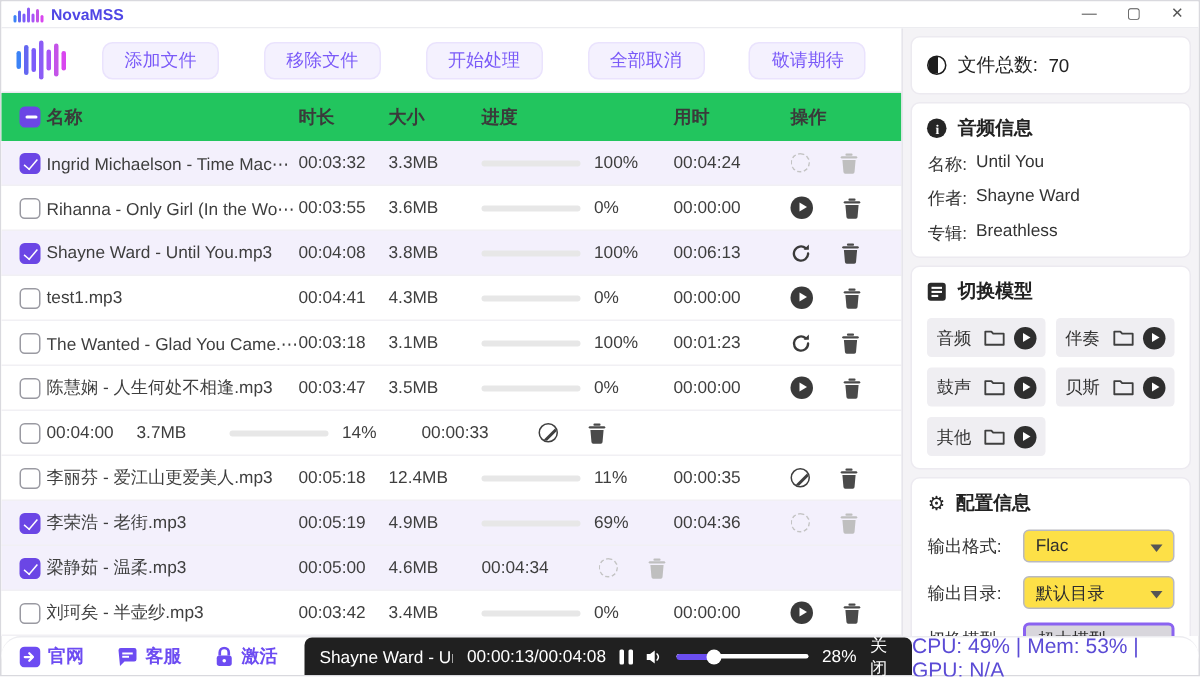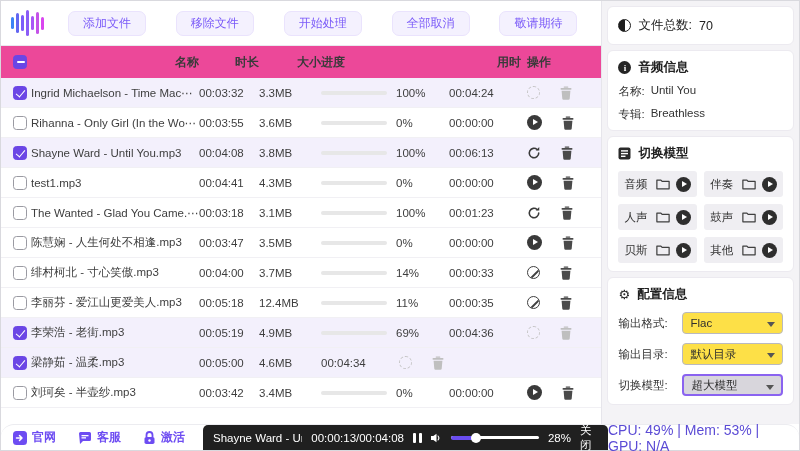--- a/index.html
+++ b/index.html
@@ -24,22 +24,22 @@
   
   .toolbar { height:44px; display:flex; align-items:center; padding:0 10px; gap:0;font-family:Liberation Serif, serif; }
   .logo-wave { display:flex; align-items:center; gap:2px; height:28px; margin-right:24px; }
   .logo-wave i { width:3px; border-radius:2px; display:block; }
   .tb-btns { display:flex; flex:1; justify-content:space-between; padding-right:14px; }
   .tb-btn { min-width:78px; height:25px; background:#f4f1fe; border:1px solid #eae3fd; border-radius:7px;
     color:#7a5af8; font-size:12px; display:flex; align-items:center; justify-content:center; cursor:pointer; }
 
   
   .table { flex:1; display:flex; flex-direction:column; border-top:1px solid #e9e8ee; }
-  .thead { height:32px; background:#ec4899; display:flex; align-items:center; font-size:12px;
-    font-weight:700; color:#3a3a3a;text-align:right; }
+  .thead { height:32px; background:#22c55e; display:flex; align-items:center; font-size:12px;
+    font-weight:700; color:#3a3a3a; }
   .trow { height:30px; display:flex; align-items:center; font-size:11.5px; color:#3e3e3e;
     background:#fff; border-bottom:1px solid #f1f0f4; }
   .trow.hl { background:#f3f0fc; }
   .c-check { width:30px; padding-left:12px; display:flex; align-items:center; }
   .c-name  { width:168px; white-space:nowrap; overflow:hidden; }
   .c-dur   { width:60px; }
   .c-size  { width:62px; }
   .c-prog  { width:128px; display:flex; align-items:center; }
   .c-time  { width:72px; }
   .c-act   { flex:1; display:flex; align-items:center; gap:20px; padding-left:6px; }
@@ -112,20 +112,37 @@
     transform:translateX(-50%); }
   .pl-close { margin-left:auto; cursor:pointer; }
   .foot-right { flex:1; display:flex; align-items:center; justify-content:flex-end; padding-right:10px;
     font-size:14px; color:#5b4bd5; }
 </style>
 </head>
 <body>
 
 <div class="app">
 
+  <div class="titlebar">
+    <span class="mini-wave">
+        <i style="background: rgb(59, 130, 246); height: 4.5px;"></i>
+        <i style="background: rgb(99, 102, 241); height: 8px;"></i>
+        <i style="background: rgb(124, 92, 250); height: 6px;"></i>
+        <i style="background: rgb(139, 92, 246); height: 10px;"></i>
+        <i style="background: rgb(168, 85, 247); height: 5.5px;"></i>
+        <i style="background: rgb(196, 83, 232); height: 8.5px;"></i>
+        <i style="background: rgb(217, 70, 239); height: 5px;"></i>
+      </span>
+    <span class="title-text">NovaMSS</span>
+    <span class="win-controls">
+      <span>—</span>
+      <span>▢</span>
+      <span>✕</span>
+    </span>
+  </div>
 
   <div class="main">
 
     <div class="left-col">
       <div class="toolbar">
         <span class="logo-wave">
             <i style="background: rgb(59, 130, 246); height: 11.7px;"></i>
             <i style="background: rgb(99, 102, 241); height: 20.8px;"></i>
             <i style="background: rgb(124, 92, 250); height: 15.6px;"></i>
             <i style="background: rgb(139, 92, 246); height: 26px;"></i>
@@ -300,21 +317,20 @@
                     <rect x="3.6" y="0.4" width="4.8" height="1.4" rx="0.7"></rect>
                     <path d="M1.6 4.7h8.8l-.7 8a1.2 1.2 0 0 1-1.2 1.1H3.5a1.2 1.2 0 0 1-1.2-1.1z"></path>
                   </svg>
                 </span>
               </span>
             </div>
             <div class="trow">
               <span class="c-check">
                 <span class="cb"></span>
               </span>
-              <span class="c-name">绯村柯北 - 寸心笑傲.mp3</span>
               <span class="c-dur">00:04:00</span>
               <span class="c-size">3.7MB</span>
               <span class="c-prog">
                 <span class="pbar"><span class="fill" style="width: 14%;"></span></span>
                 <span class="plabel">14%</span>
               </span>
               <span class="c-time">00:00:33</span>
               <span class="c-act">
                 <span class="ic ic-cancel"></span>
                 <span class="ic ic-trash">
@@ -426,20 +442,24 @@
       </div>
 
       <div class="card">
         <div class="card-head">
           <span class="info-ic">i</span>
           <span>音频信息</span>
         </div>
         <div class="field">
             <span>名称:</span>
             <span>Until You</span>
+          </div>
+        <div class="field">
+            <span>作者:</span>
+            <span>Shayne Ward</span>
           </div>
         <div class="field">
             <span>专辑:</span>
             <span>Breathless</span>
           </div>
       </div>
 
       <div class="card">
         <div class="card-head">
           <svg width="13" height="13" viewBox="0 0 13 13">
@@ -455,29 +475,20 @@
               <span class="lbl">音频</span>
               <span class="ic">
                 <svg width="14" height="12" viewBox="0 0 16 13">
                   <path d="M1 2h4.6L7 3.6h8v8.4H1z" fill="none" stroke="#3f3f3f" stroke-width="1.4" stroke-linejoin="round"></path>
                 </svg>
               </span>
               <span class="ic-play-sm"></span>
             </div>
             <div class="res-item">
               <span class="lbl">伴奏</span>
-              <span class="ic">
-                <svg width="14" height="12" viewBox="0 0 16 13">
-                  <path d="M1 2h4.6L7 3.6h8v8.4H1z" fill="none" stroke="#3f3f3f" stroke-width="1.4" stroke-linejoin="round"></path>
-                </svg>
-              </span>
-              <span class="ic-play-sm"></span>
-            </div>
-            <div class="res-item">
-              <span class="lbl">人声</span>
               <span class="ic">
                 <svg width="14" height="12" viewBox="0 0 16 13">
                   <path d="M1 2h4.6L7 3.6h8v8.4H1z" fill="none" stroke="#3f3f3f" stroke-width="1.4" stroke-linejoin="round"></path>
                 </svg>
               </span>
               <span class="ic-play-sm"></span>
             </div>
             <div class="res-item">
               <span class="lbl">鼓声</span>
               <span class="ic">

